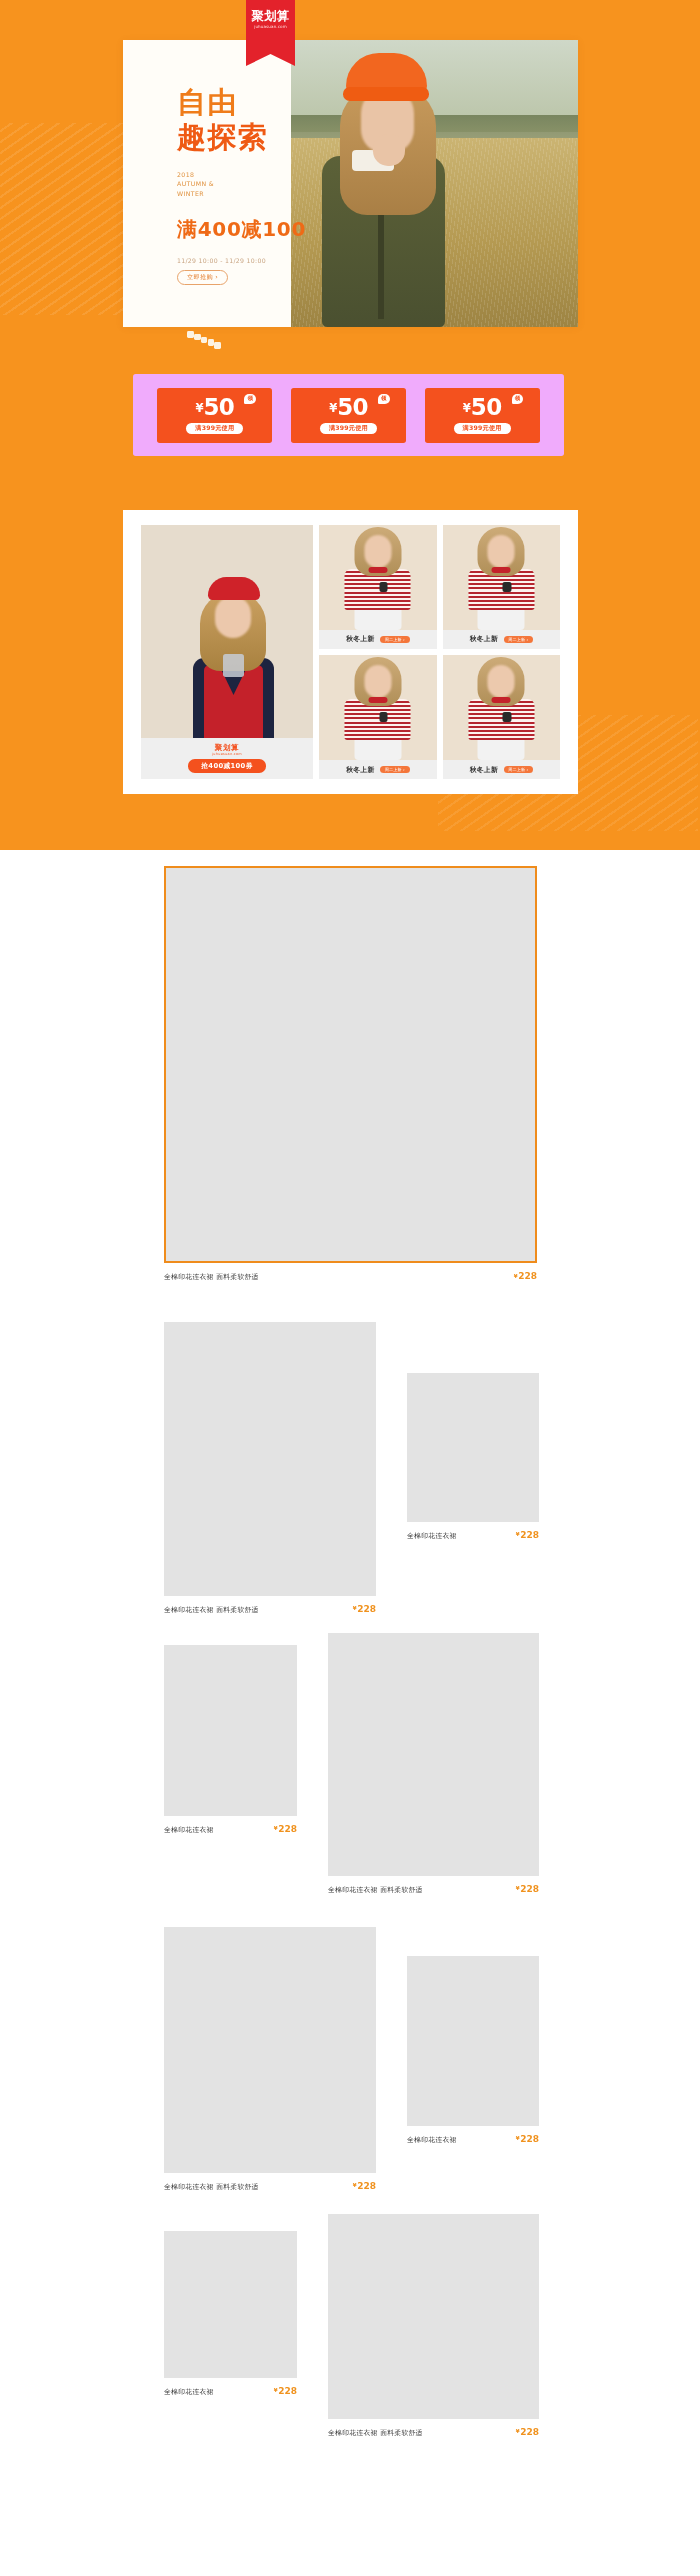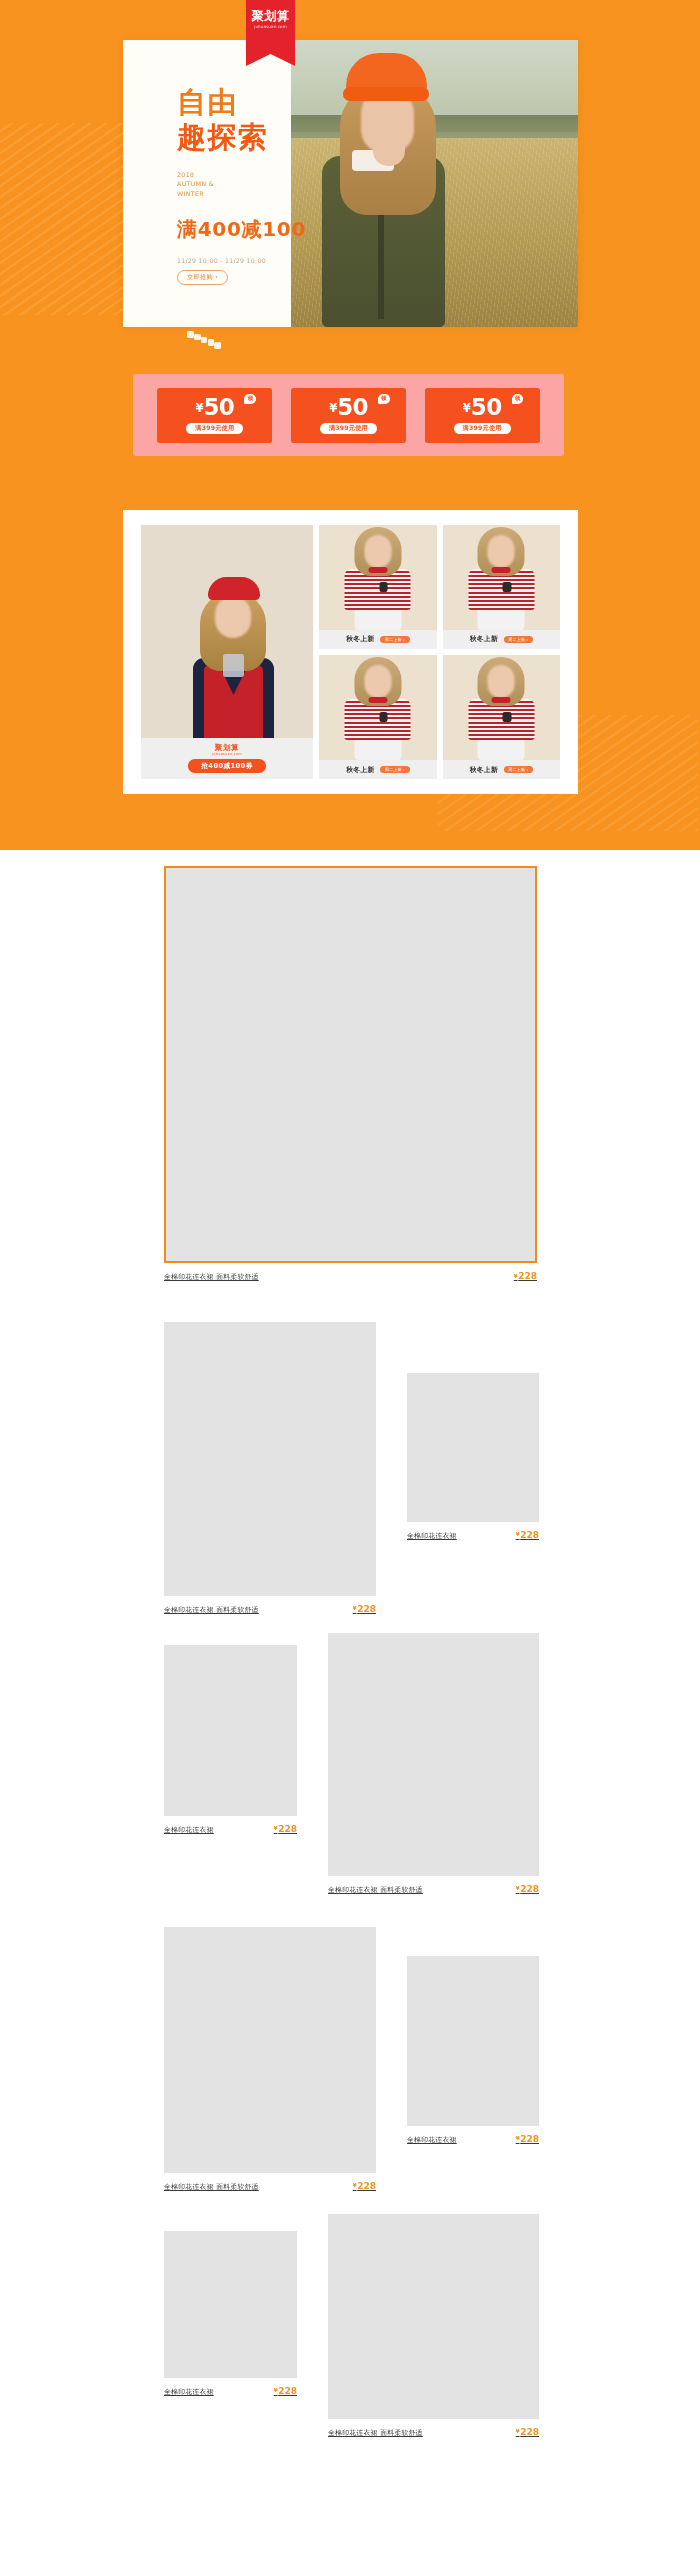--- a/index.html
+++ b/index.html
@@ -128,21 +128,21 @@
   .zigzag {
     position: absolute; left: 187px; top: 331px; width: 38px; height: 15px;
   }
   .zigzag span{
     position:absolute; width:6.8px; height:6.8px; background:#fdf3e2; border-radius:1.4px;
   }
 
   
   .coupon-strip {
     position: absolute; left: 133px; top: 374px; width: 431px; height: 82px;
-    background: #fca5a5; border-radius: 2.7px;
+    background: #f0abfc; border-radius: 2.7px;
   }
   .coupon-row { display: flex; justify-content: space-around; align-items: center; height: 100%; padding: 0 15px; }
   .coupon {
     position: relative;
     width: 115px; height: 55px; background: #f4511e; border-radius: 2.7px;
     color: #fff; display: flex; flex-direction: column; align-items: center; justify-content: center;
   }
   .coupon .amount { font-size: 23px; font-weight: 700; line-height: 1; letter-spacing: -0.7px; }
   .coupon .amount .yen { font-size: 11.6px; font-weight: 700; vertical-align: 2.7px; margin-right: 0.7px; }
   .coupon .pill {
@@ -219,21 +219,21 @@
     background:#f4763a; color:#fff; font-size:4.1px; border-radius:5.5px; padding:1.4px 4.8px; letter-spacing:0.1px;
   }
 
   
   .list { position:absolute; left:0; top:850px; width:701px; }
   .prow { position: relative; }
   .block { background: #e3e3e3; }
   .block.framed { background:#e3e3e3; border: 2.7px solid #ef8c1c; }
   .caption {
     display: flex; align-items: baseline; justify-content: space-between;
-    margin-top: 7.5px; font-size: 6.8px; color: #3a3a3a; letter-spacing: 0.3px; text-decoration: underline;
+    margin-top: 7.5px; font-size: 6.8px; color: #3a3a3a; letter-spacing: 0.3px;
   }
   .caption .price { color: #f0921e; font-weight: 700; font-size: 9px; letter-spacing:0; }
   .caption .price .yen { font-size: 5.5px; margin-right: 0.7px; vertical-align: 1.4px; }
 
   
   .footer {
     position: absolute; left: 0; bottom: 0; width: 701px; height: 41px;
     display: flex; align-items: center; padding-left: 5.5px;
   }
   .footer .wm {

